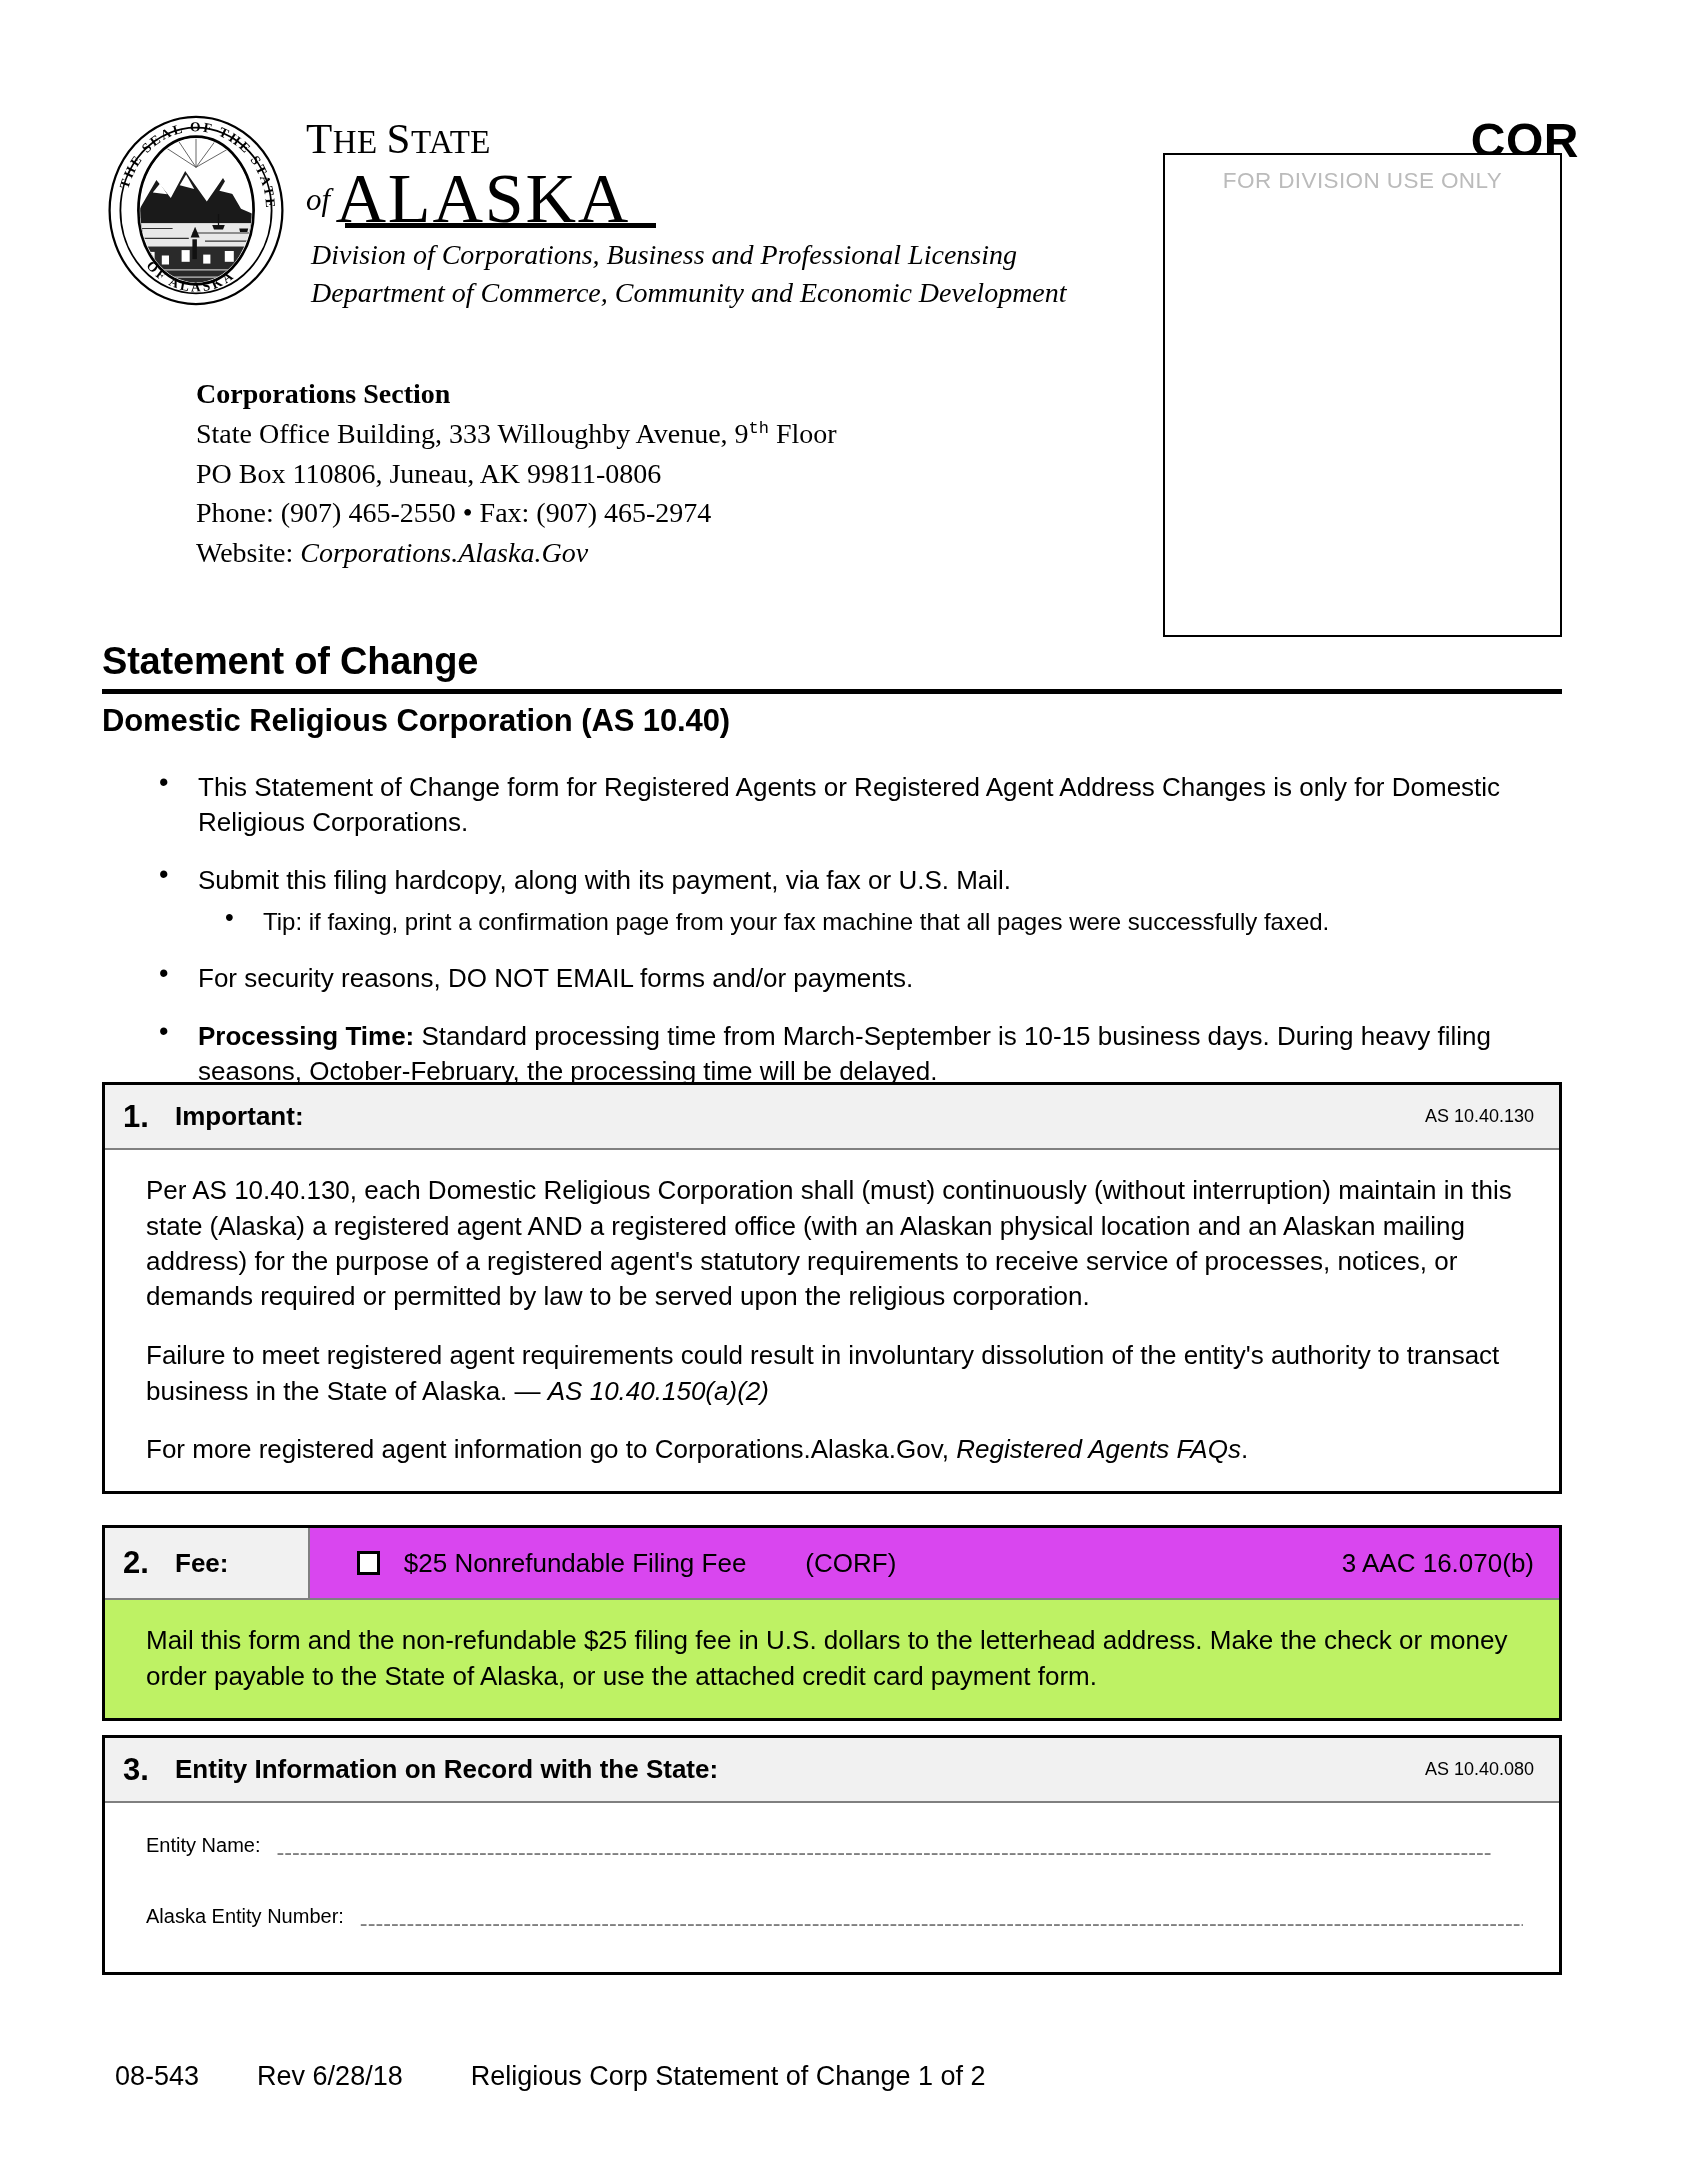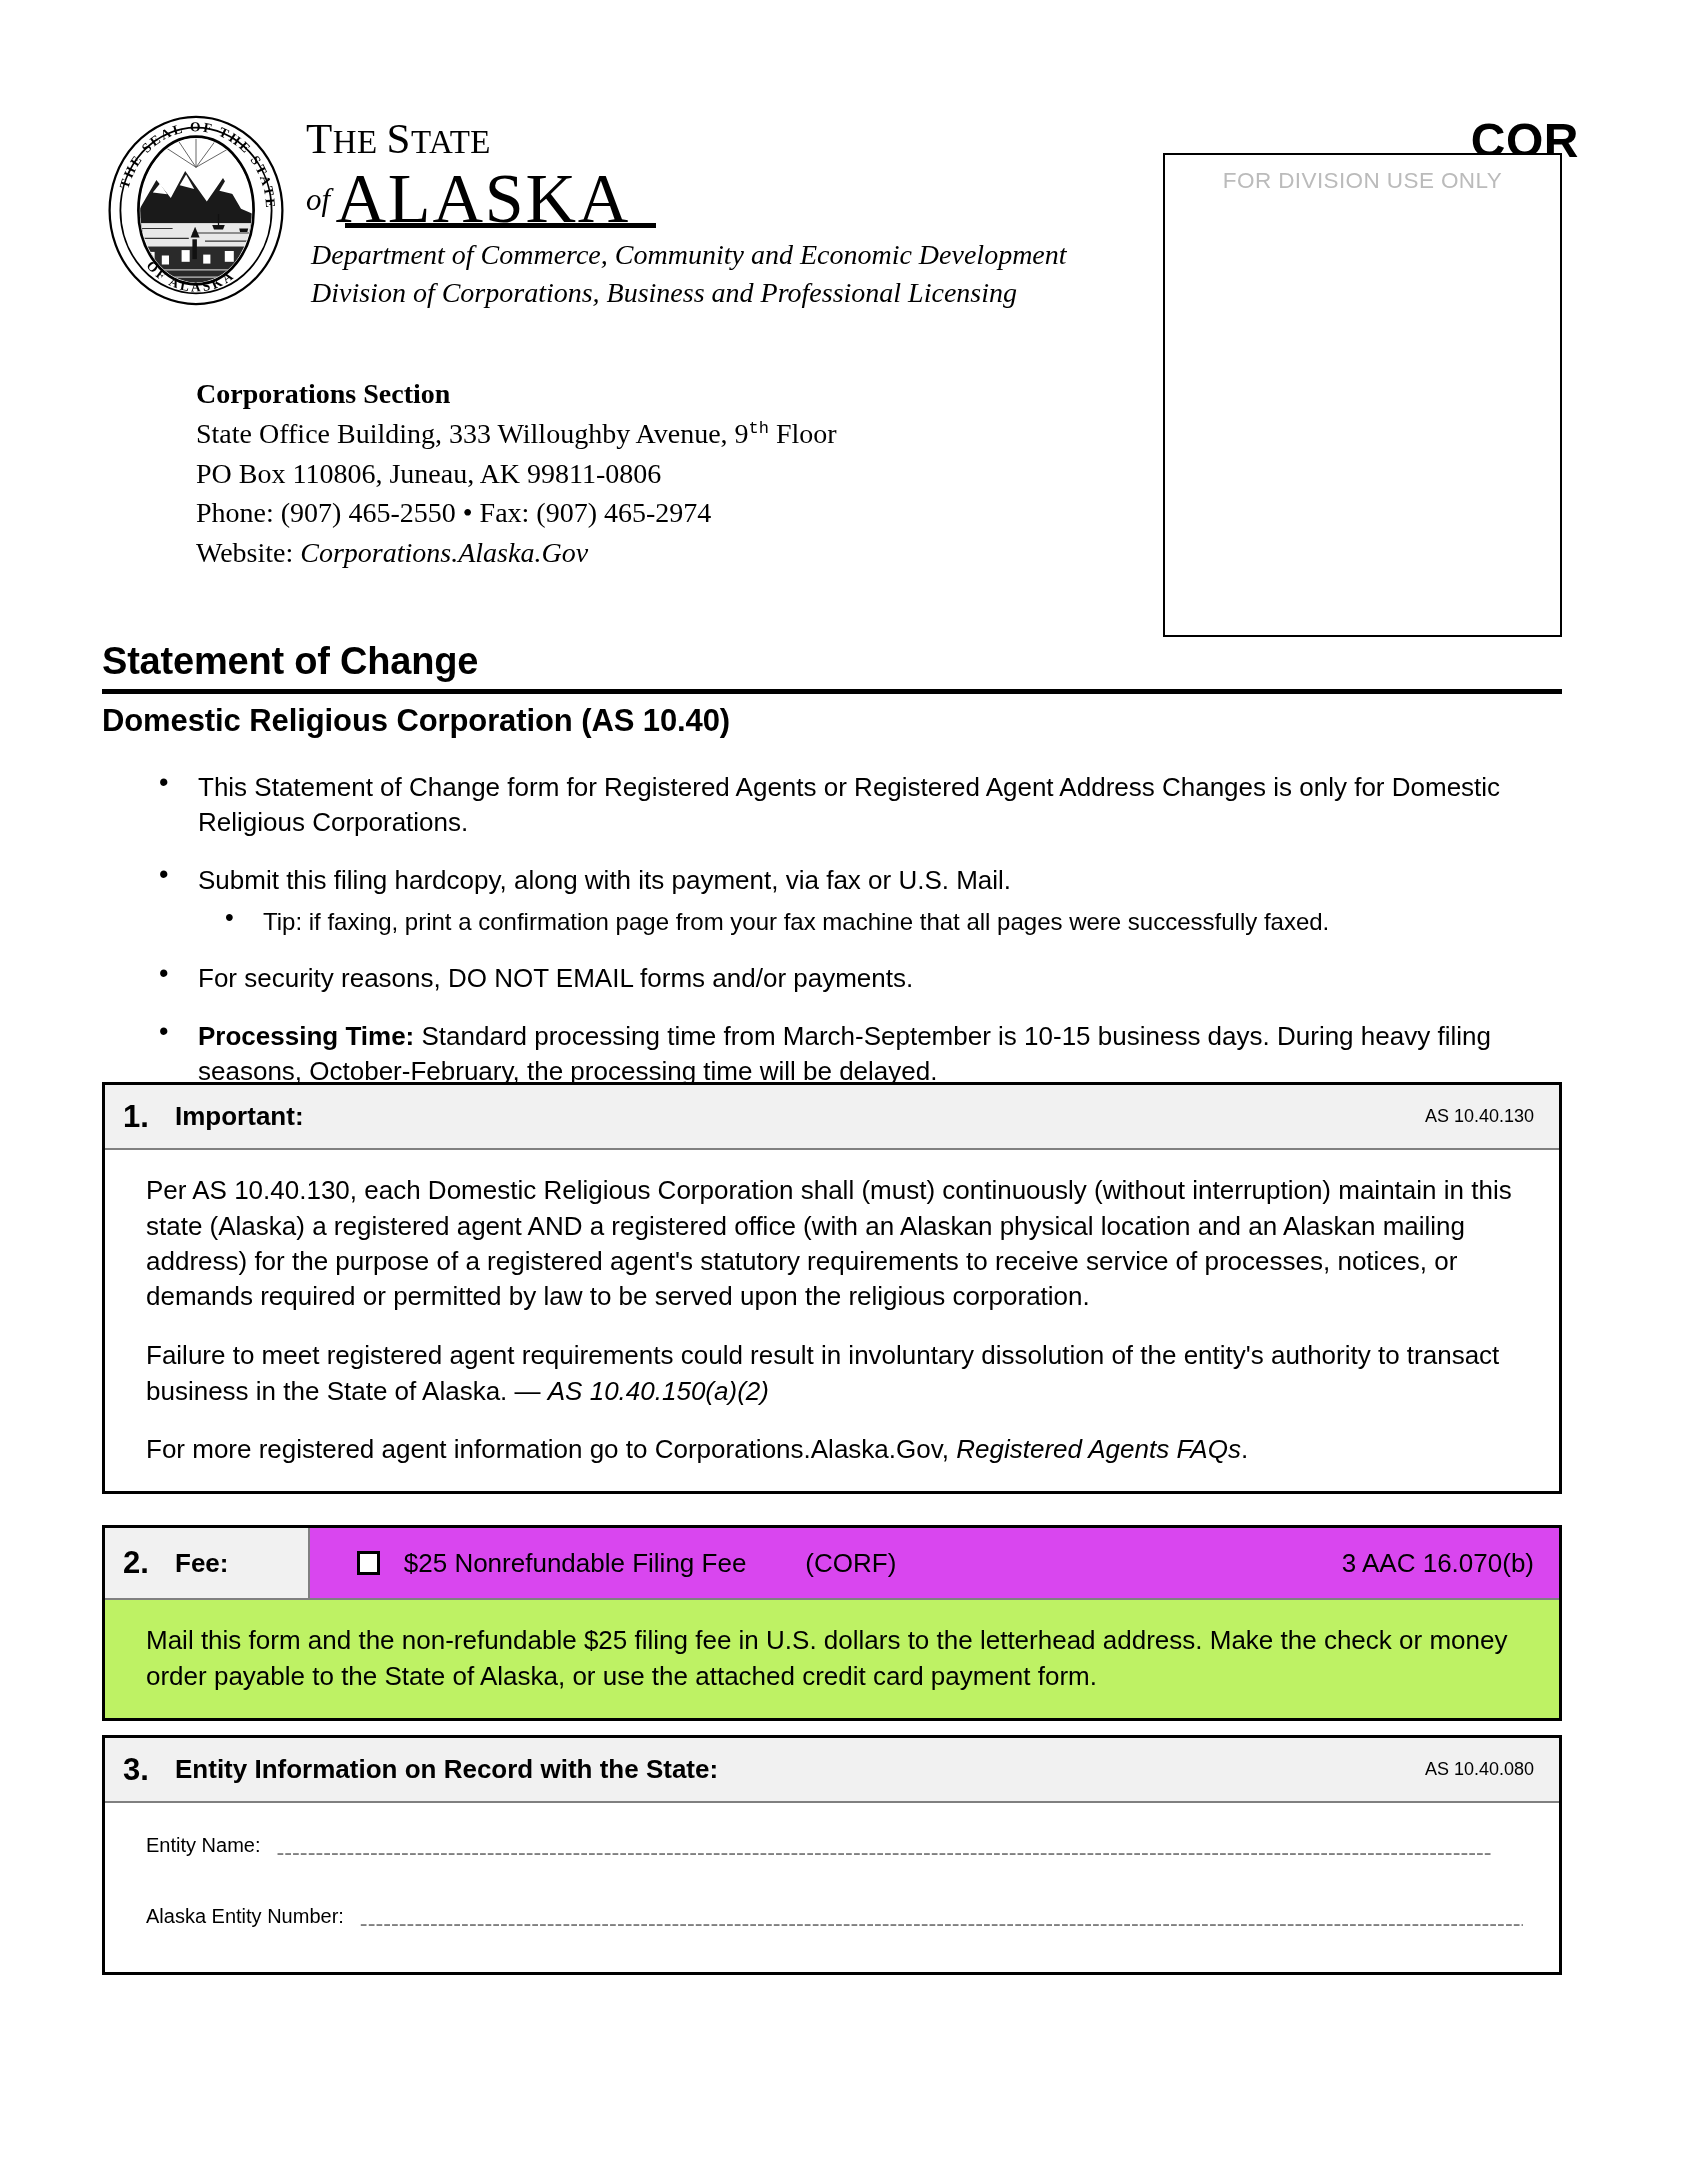--- a/index.html
+++ b/index.html
@@ -412,22 +412,22 @@
       <div class="lh-thestate">
         <span class="cap">T</span><span>HE </span><span class="cap">S</span><span>TATE</span>
       </div>
       <div class="lh-aklinewrap">
         <span class="lh-of">of</span><span class="lh-alaska">ALASKA</span>
       </div>
     </div>
     <div class="lh-rule"></div>
 
     <div class="lh-dept">
+      <div>Division of Corporations, Business and Professional Licensing</div>
       <div>Department of Commerce, Community and Economic Development</div>
-      <div>Division of Corporations, Business and Professional Licensing</div>
     </div>
 
     <div class="addr">
       <div class="b">Corporations Section</div>
       <div><span>State Office Building, 333 Willoughby Avenue, 9</span><sup>th</sup><span> Floor</span></div>
       <div>PO Box 110806, Juneau, AK  99811-0806</div>
       <div>Phone: (907) 465-2550  •  Fax: (907) 465-2974</div>
       <div><span>Website: </span><span class="it">Corporations.Alaska.Gov</span></div>
     </div>
 
@@ -520,15 +520,18 @@
         <span class="field-label">Entity Name:</span>
         <span class="field-line">------------------------------------------------------------------------------------------------------------------------------------------------------------</span>
       </div>
       <div class="field-row">
         <span class="field-label">Alaska Entity Number:</span>
         <span class="field-line">------------------------------------------------------------------------------------------------------------------------------------------------------------</span>
       </div>
     </div>
   </div>
 
+  <div class="footer">
+    <span>08-543</span><span class="gap1"></span><span>Rev 6/28/18</span><span class="gap2"></span><span>Religious Corp Statement of Change 1 of 2</span>
+  </div>
 
 </div>
 
 
 </body></html>

